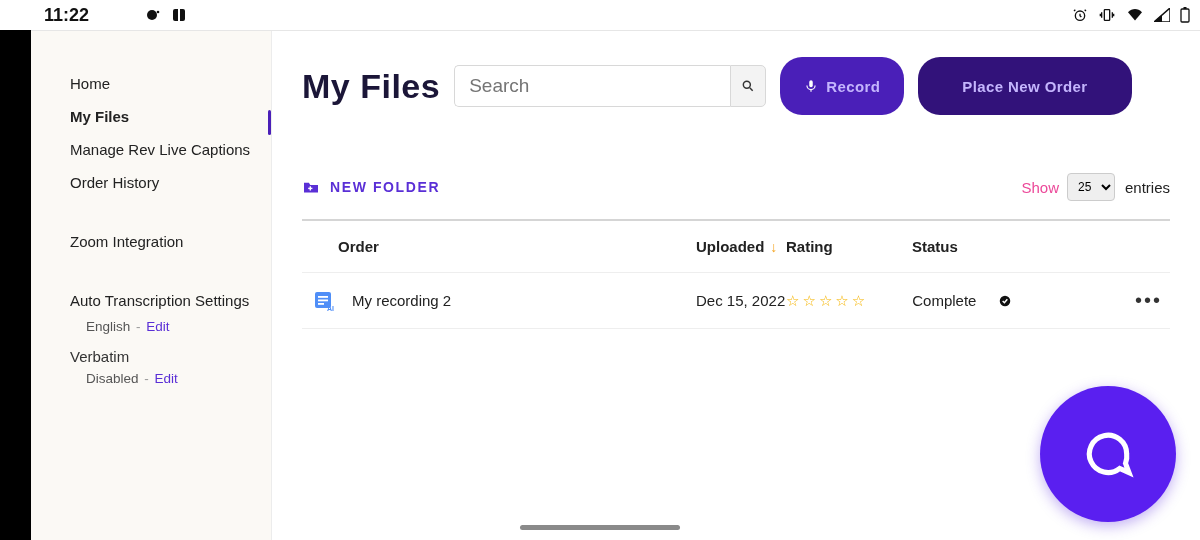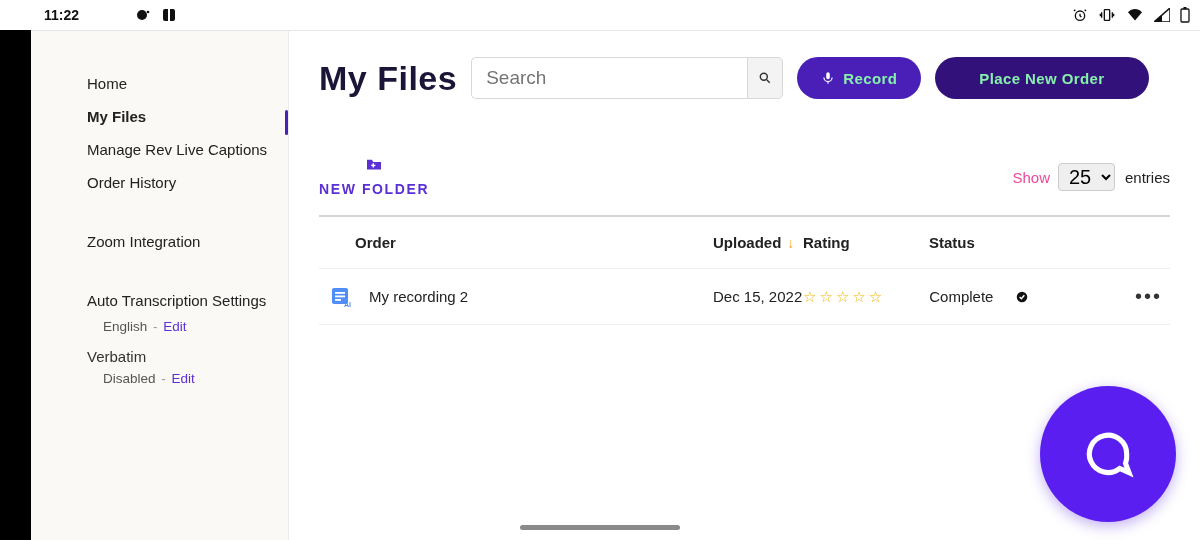--- a/index.html
+++ b/index.html
@@ -2,54 +2,54 @@
 <html><head>
 <meta charset="utf-8">
 <style>
   * { box-sizing: border-box; margin: 0; padding: 0; }
   html, body { width: 1200px; height: 540px; font-family: -apple-system, BlinkMacSystemFont, "Segoe UI", Arial, sans-serif; background: #fff; }
   .screen { width: 1200px; height: 540px; position: relative; display: flex; flex-direction: column; }
   
   .pillar-left, .pillar-right { position: absolute; top: 0; bottom: 0; width: 31px; background: #000; z-index: 50; }
   .pillar-left { left: 0; } 
   
-  .statusbar { height: 30px; background: #fff; position: relative; z-index: 60; display: flex; align-items: center; padding: 0 10px 0 44px; font-size: 14px; color: #111; font-weight: 600; gap: 44px; }
+  .statusbar { height: 30px; background: #fff; position: relative; z-index: 60; display: flex; align-items: center; padding: 0 10px 0 44px; font-size: 18px; color: #111; font-weight: 600; gap: 44px; }
   .statusbar .time { margin-right: 12px; }
   .statusbar .left-icons { display: flex; gap: 10px; align-items: center; }
   .statusbar .spacer { flex: 1; }
   .statusbar .right-icons { display: flex; gap: 10px; align-items: center; }
   .statusbar svg { display: block; }
   .hr-top { height: 1px; background: #e6e6e6; margin-left: 31px; }
   
-  .app { flex: 1; display: flex; margin-left: 31px; position: relative; overflow: hidden; }
+  .app { flex: 1; display: flex; margin-left: 14px; position: relative; overflow: hidden; }
   .sidebar { width: 258px; background: #fbf9f5; border-right: 1px solid #ececec; padding: 36px 0 20px 0; font-size: 15px; color: #222; }
   .sidebar .nav-item { padding: 8px 0 8px 56px; cursor: pointer; position: relative; }
   .sidebar .nav-item.active { font-weight: 700; }
   .sidebar .nav-item.active::after { content: ""; position: absolute; right: 0; top: 10px; bottom: -2px; width: 3px; background: #4a1fb8; border-radius: 2px; }
   .sidebar .gap { height: 26px; }
   .sidebar .section-title { padding: 8px 0 8px 56px; color: #222; }
   .sidebar .subrow { padding: 4px 0 4px 56px; color: #333; font-size: 15px; }
   .sidebar .subval { padding: 2px 0 10px 72px; font-size: 13.5px; color: #555; }
   .sidebar .subval .dash { color: #999; margin: 0 2px; }
   .sidebar .subval .edit { color: #5a2fd6; cursor: pointer; }
   .main { flex: 1; padding: 26px 30px 0 30px; position: relative; }
   .header-row { display: flex; align-items: center; gap: 14px; }
   .page-title { font-size: 34px; font-weight: 800; color: #1b1638; letter-spacing: .5px; }
   .search-wrap { flex: 1; display: flex; max-width: 312px; }
   .search-input { flex: 1; height: 42px; border: 1px solid #d8d8d8; border-right: none; border-radius: 5px 0 0 5px; padding: 0 14px; font-size: 19px; color: #555; outline: none; }
   .search-btn { width: 36px; height: 42px; border: 1px solid #d8d8d8; border-radius: 0 5px 5px 0; background: #f3f3f3; cursor: pointer; display: flex; align-items: center; justify-content: center; }
-  .btn { height: 42px; border-radius: 22px; border: none; cursor: pointer; font-weight: 700; font-size: 15px; letter-spacing: .4px; padding: 0 24px; display: inline-flex; align-items: center; gap: 8px; color: #86efac; justify-content: flex-end; }
+  .btn { height: 58px; border-radius: 22px; border: none; cursor: pointer; font-weight: 700; font-size: 15px; letter-spacing: .4px; padding: 0 24px; display: inline-flex; align-items: center; gap: 8px; color: #c4b5fd; justify-content: flex-end; }
   .btn-record { background: #4a1fb8; }
   .btn-order { background: #32127a; padding: 0 44px; }
   .toolbar2 { display: flex; align-items: center; margin-top: 58px; }
-  .new-folder { color: #5a2fd6; font-weight: 700; letter-spacing: 1.6px; font-size: 14px; cursor: pointer; display: inline-flex; align-items: center; gap: 10px; flex-direction: column; }
+  .new-folder { color: #5a2fd6; font-weight: 700; letter-spacing: 1.6px; font-size: 14px; cursor: pointer; display: inline-flex; align-items: center; gap: 10px; }
   .toolbar2 .spacer { flex: 1; }
   .show-label { font-size: 15px; color: #ec4899; margin-right: 8px; }
   .entries-label { font-size: 15px; color: #222; margin-left: 10px; }
-  .select-entries { height: 28px; border: 1px solid #ccc; border-radius: 4px; font-size: 20px; padding: 0 6px; }
+  .select-entries { height: 28px; border: 1px solid #ccc; border-radius: 4px; font-size: 12px; padding: 0 6px; }
   .table { margin-top: 18px; border-top: 2px solid #d5d5d5; }
   .thead { display: flex; align-items: center; height: 52px; font-weight: 700; font-size: 15px; color: #222; border-bottom: 1px solid #eee; }
   .col-name { flex: 0 0 394px; padding-left: 36px; }
   .col-uploaded { flex: 0 0 90px; display: inline-flex; align-items: center; gap: 6px; }
   .col-rating { flex: 0 0 82px; }
   .col-status { flex: 0 0 130px; padding-left: 44px; }
   .col-actions { flex: 1; text-align: right; padding-right: 8px; }
   .trow { display: flex; align-items: center; height: 56px; border-bottom: 1px solid #eee; font-size: 15px; color: #222; }
   .file-icon { width: 24px; height: 24px; margin-right: 16px; margin-left: 10px; }
   .rating-stars { color: #f5b400; letter-spacing: 3px; font-size: 15px; }

